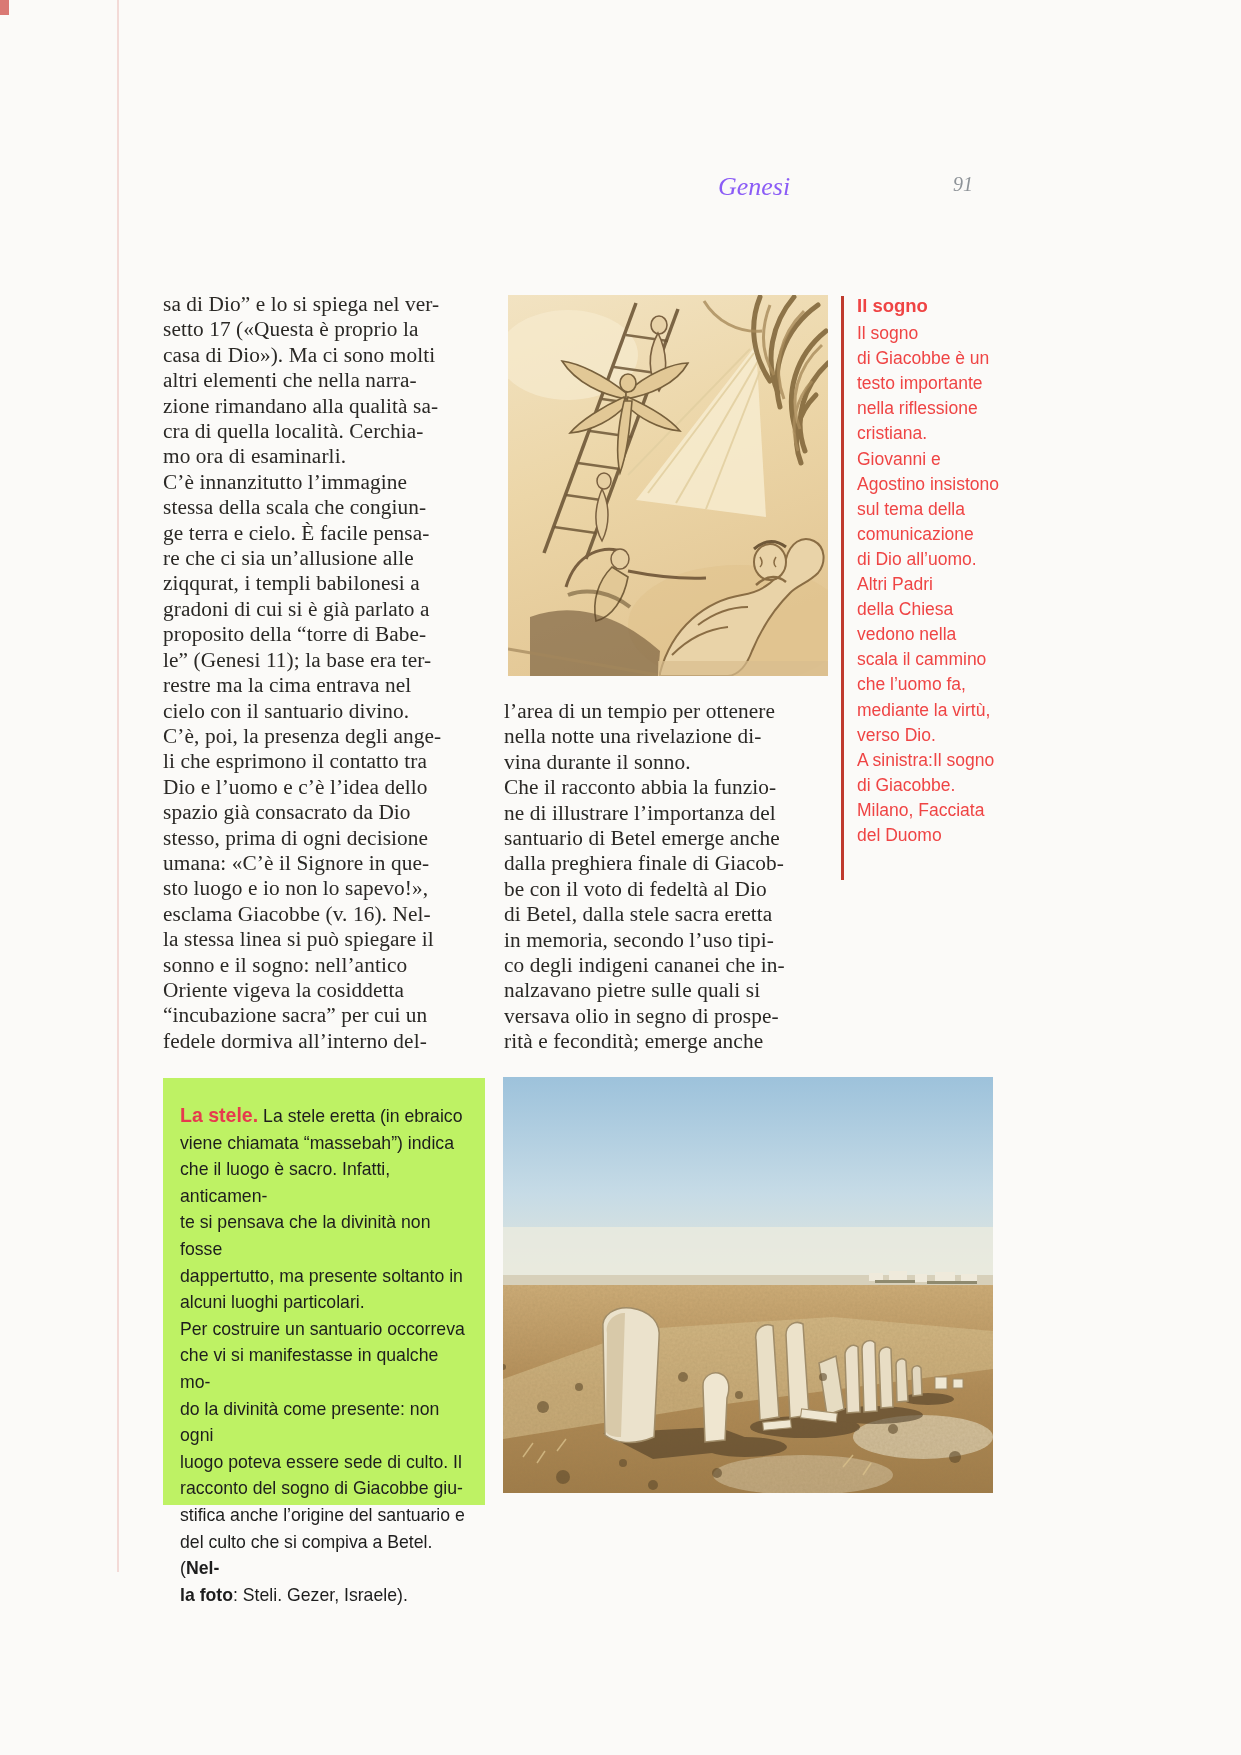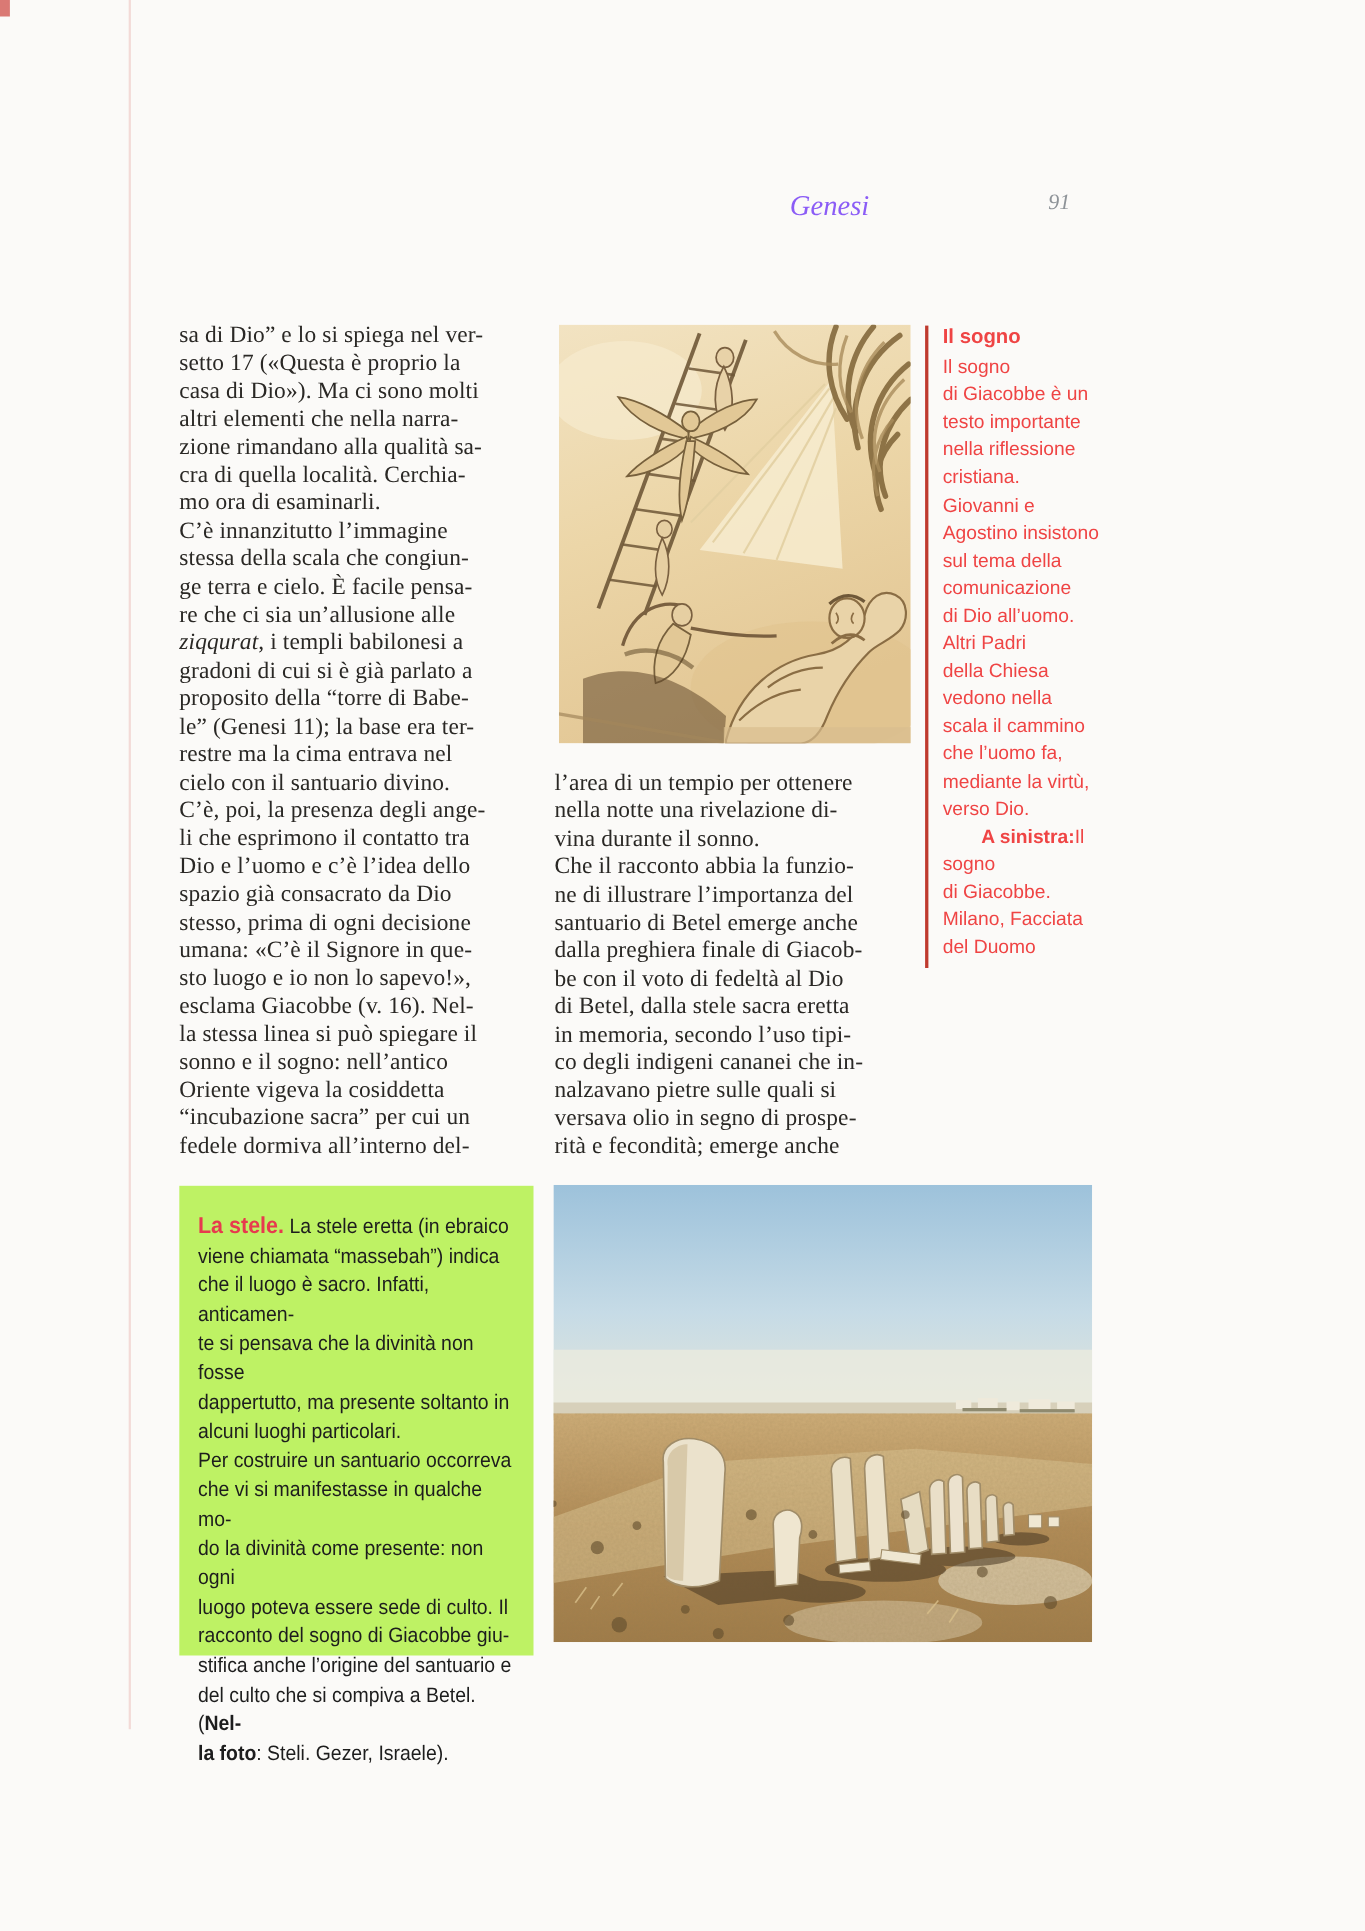--- a/index.html
+++ b/index.html
@@ -35,39 +35,39 @@
     position:absolute;left:953px;top:173px;
     font-style:italic;font-size:20px;color:#8e9398;
   }
   
   .serifcol{
     font-size:21.3px;line-height:25.4px;color:#2a2825;
     white-space:pre-line;letter-spacing:.1px;
   }
   .col-left{position:absolute;left:163px;top:292px;width:334px;}
   .col-mid{position:absolute;left:504px;top:699px;width:340px;}
-  .italic-term{font-style:italic;}
+  .italic-term{}
   
   .fig-relief{
     position:absolute;left:508px;top:295px;width:320px;height:381px;
     overflow:hidden;
   }
   
   .sidebar-rule{
     position:absolute;left:841px;top:296px;width:3px;height:584px;
     background:#bf3a2e;
   }
   .sidebar{
     position:absolute;left:857px;top:293px;width:165px;
     font-family:"Liberation Sans", sans-serif;
     font-size:17.5px;line-height:25.1px;color:#ef4444;
   }
   .sidebar-heading{font-weight:bold;font-size:18.5px;margin:0 0 3px 0;}
   .sidebar-body{white-space:pre-line;}
-  .sidebar-bold{font-weight:bold;margin-left:35px;}
+  .sidebar-bold{font-weight:normal;}
   
   .stele-box{
     position:absolute;left:163px;top:1078px;width:322px;height:427px;
     background:#bef264;
   }
   .stele-text{
     position:absolute;left:17px;top:24px;width:310px;
     font-family:"Liberation Sans", sans-serif;
     font-size:19px;line-height:26.6px;color:#1d1d1d;
     white-space:pre-line;

